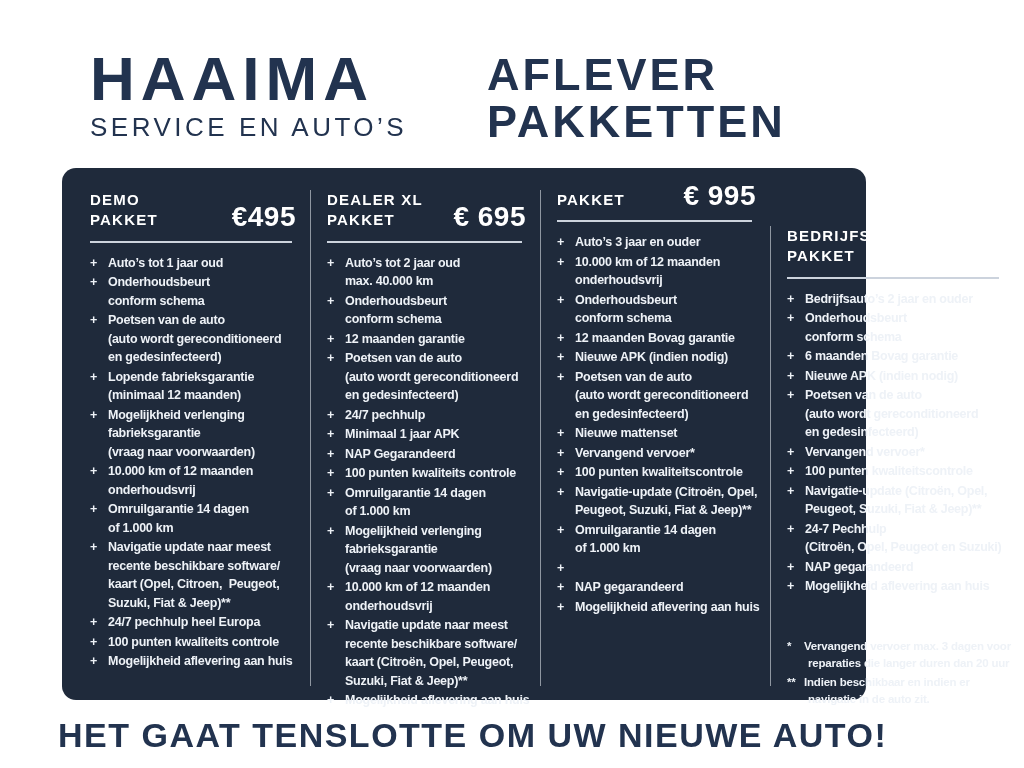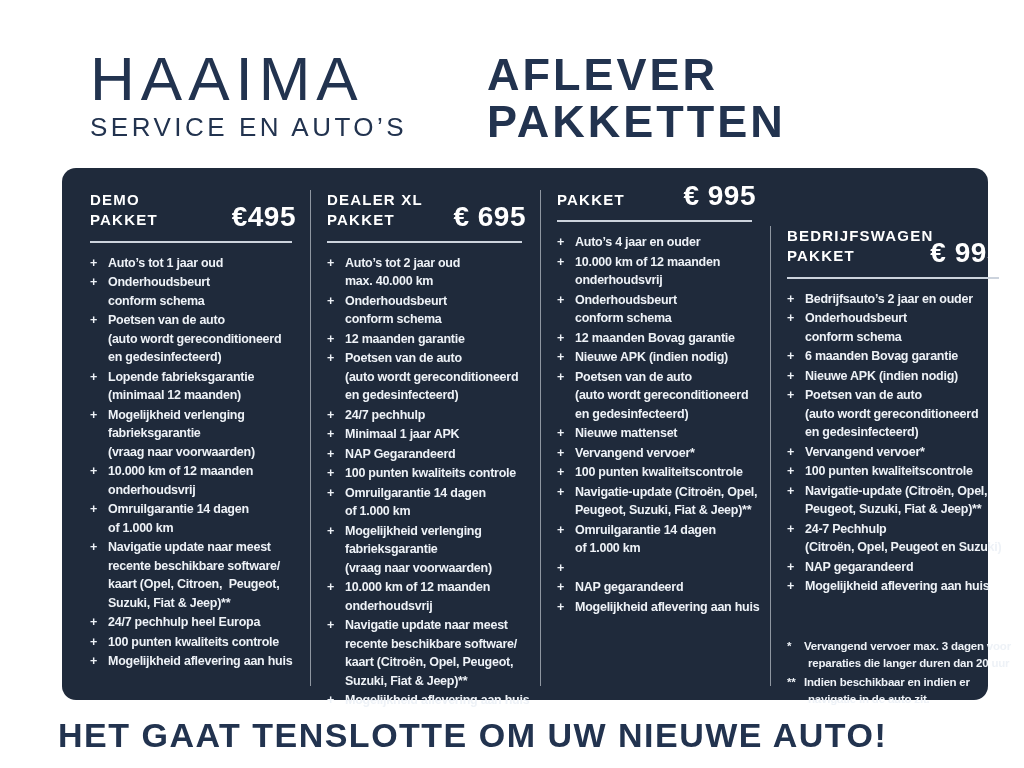--- a/index.html
+++ b/index.html
@@ -9,27 +9,27 @@
     --divider:#d7dde6;
     --rule:#ccd3dd;
   }
   *{margin:0;padding:0;box-sizing:border-box;}
   html,body{width:1024px;height:768px;overflow:hidden;background:#ffffff;
     font-family:"Liberation Sans", sans-serif;}
   .page{position:relative;width:1024px;height:768px;background:#ffffff;}
 
   
   .brand{position:absolute;left:90px;top:48px;color:var(--navy-text);}
-  .brand-title{font-size:62px;font-weight:normal;letter-spacing:6px;line-height:1.0;}
+  .brand-title{font-size:62px;font-weight:bold;letter-spacing:6px;line-height:1.0;}
   .brand-subtitle{font-size:26px;font-weight:normal;letter-spacing:3.5px;margin-top:2px;text-align:center;}
   .page-title{position:absolute;left:487px;top:52px;color:var(--navy-text);
     font-size:45px;font-weight:bold;letter-spacing:3px;line-height:1.04;}
 
   
-  .panel{position:absolute;left:62px;top:168px;width:926px;height:532px;
+  .panel{position:absolute;left:62px;top:168px;width:804px;height:532px;
     background:var(--panel-bg);border-radius:14px;display:flex;
     padding:22px 0 14px 0;color:var(--panel-text);}
   .col{flex:0 0 230px;padding:0 6px 0 16px;}
   .col:first-child{flex:0 0 248px;padding-left:28px;}
   .col:last-child{flex:0 0 218px;margin-top:36px;}
   .col + .col{border-left:1.5px solid rgba(235,240,246,.55);}
 
   .pkg-header{position:relative;padding-right:8px;}
   .pkg-name{font-size:15px;font-weight:bold;letter-spacing:1.2px;line-height:1.35;
     color:#ffffff;text-transform:uppercase;white-space:pre;}
@@ -260,21 +260,21 @@
   <div class="col">
     <div class="pkg-header">
       <div class="pkg-name"><div>PAKKET</div></div>
       <div class="pkg-price">€ 995</div>
     </div>
     <hr class="rule">
     <div class="items">
           <div class="item">
             <span class="marker">+</span>
             <span class="lines">
-              <div>Auto’s 4 jaar en ouder</div>
+              <div>Auto’s 3 jaar en ouder</div>
             </span>
           </div>
           <div class="item">
             <span class="marker">+</span>
             <span class="lines">
               <div>10.000 km of 12 maanden</div>
               <div>onderhoudsvrij</div>
             </span>
           </div>
           <div class="item">

